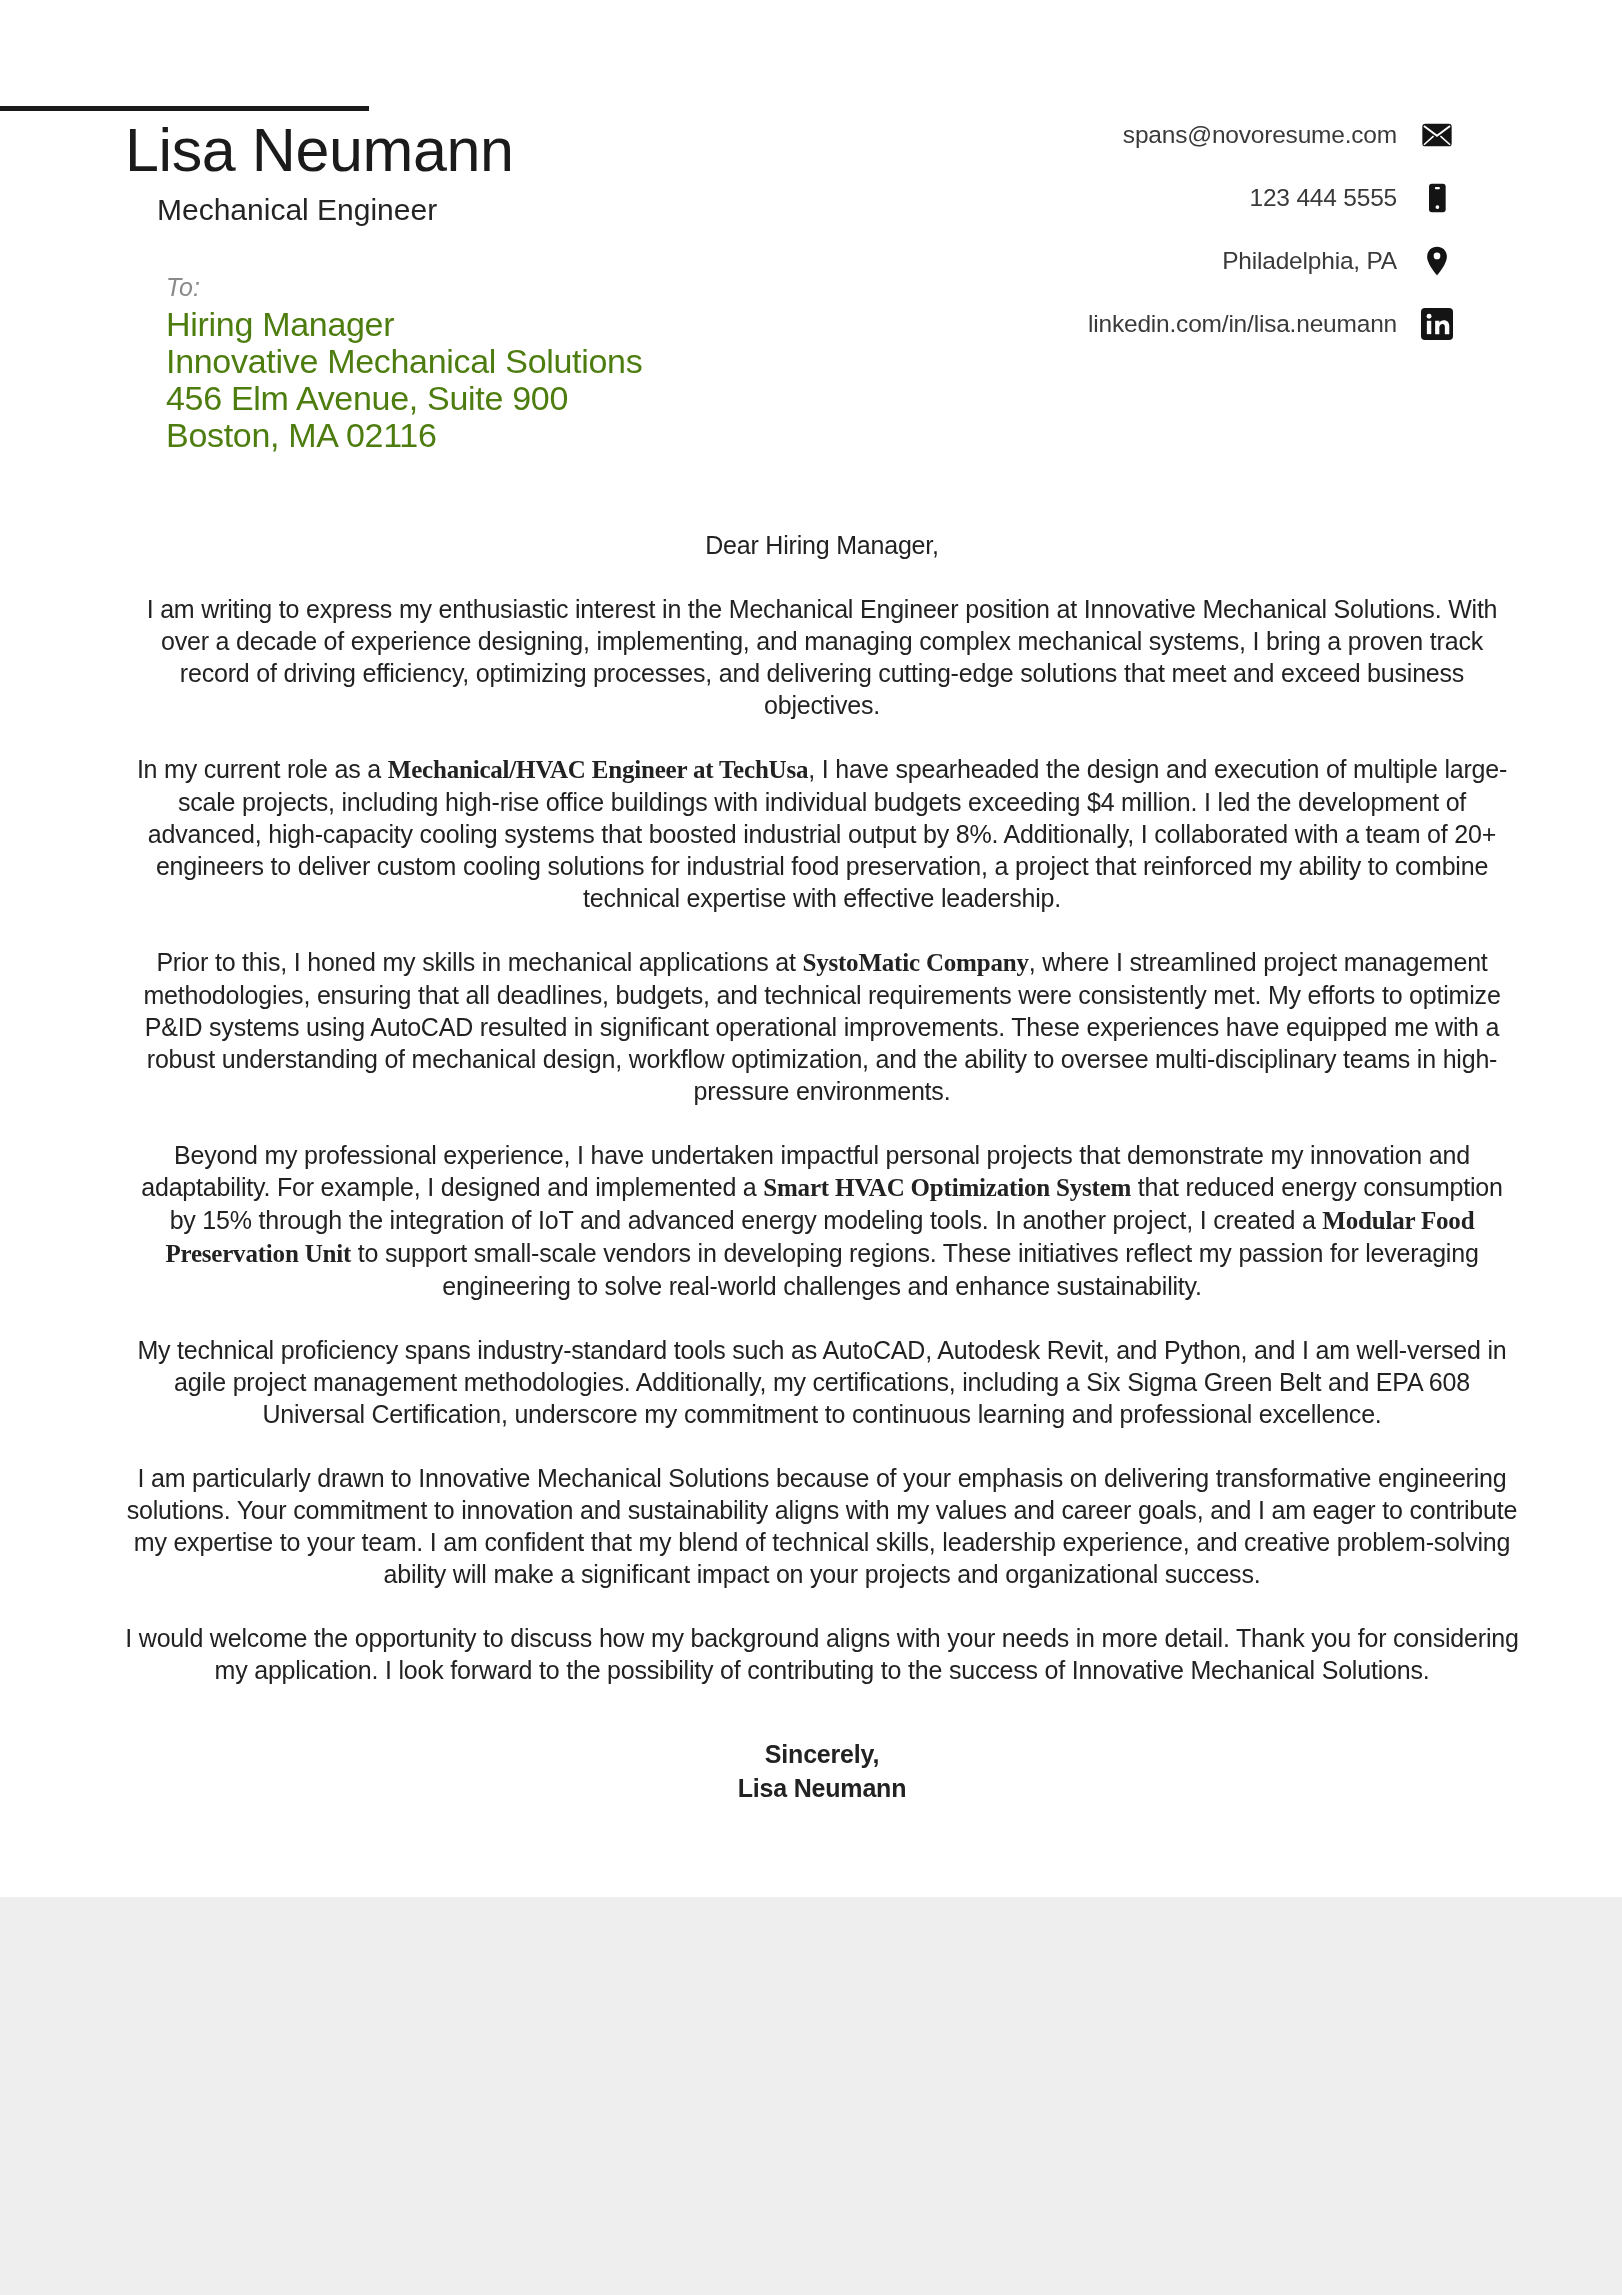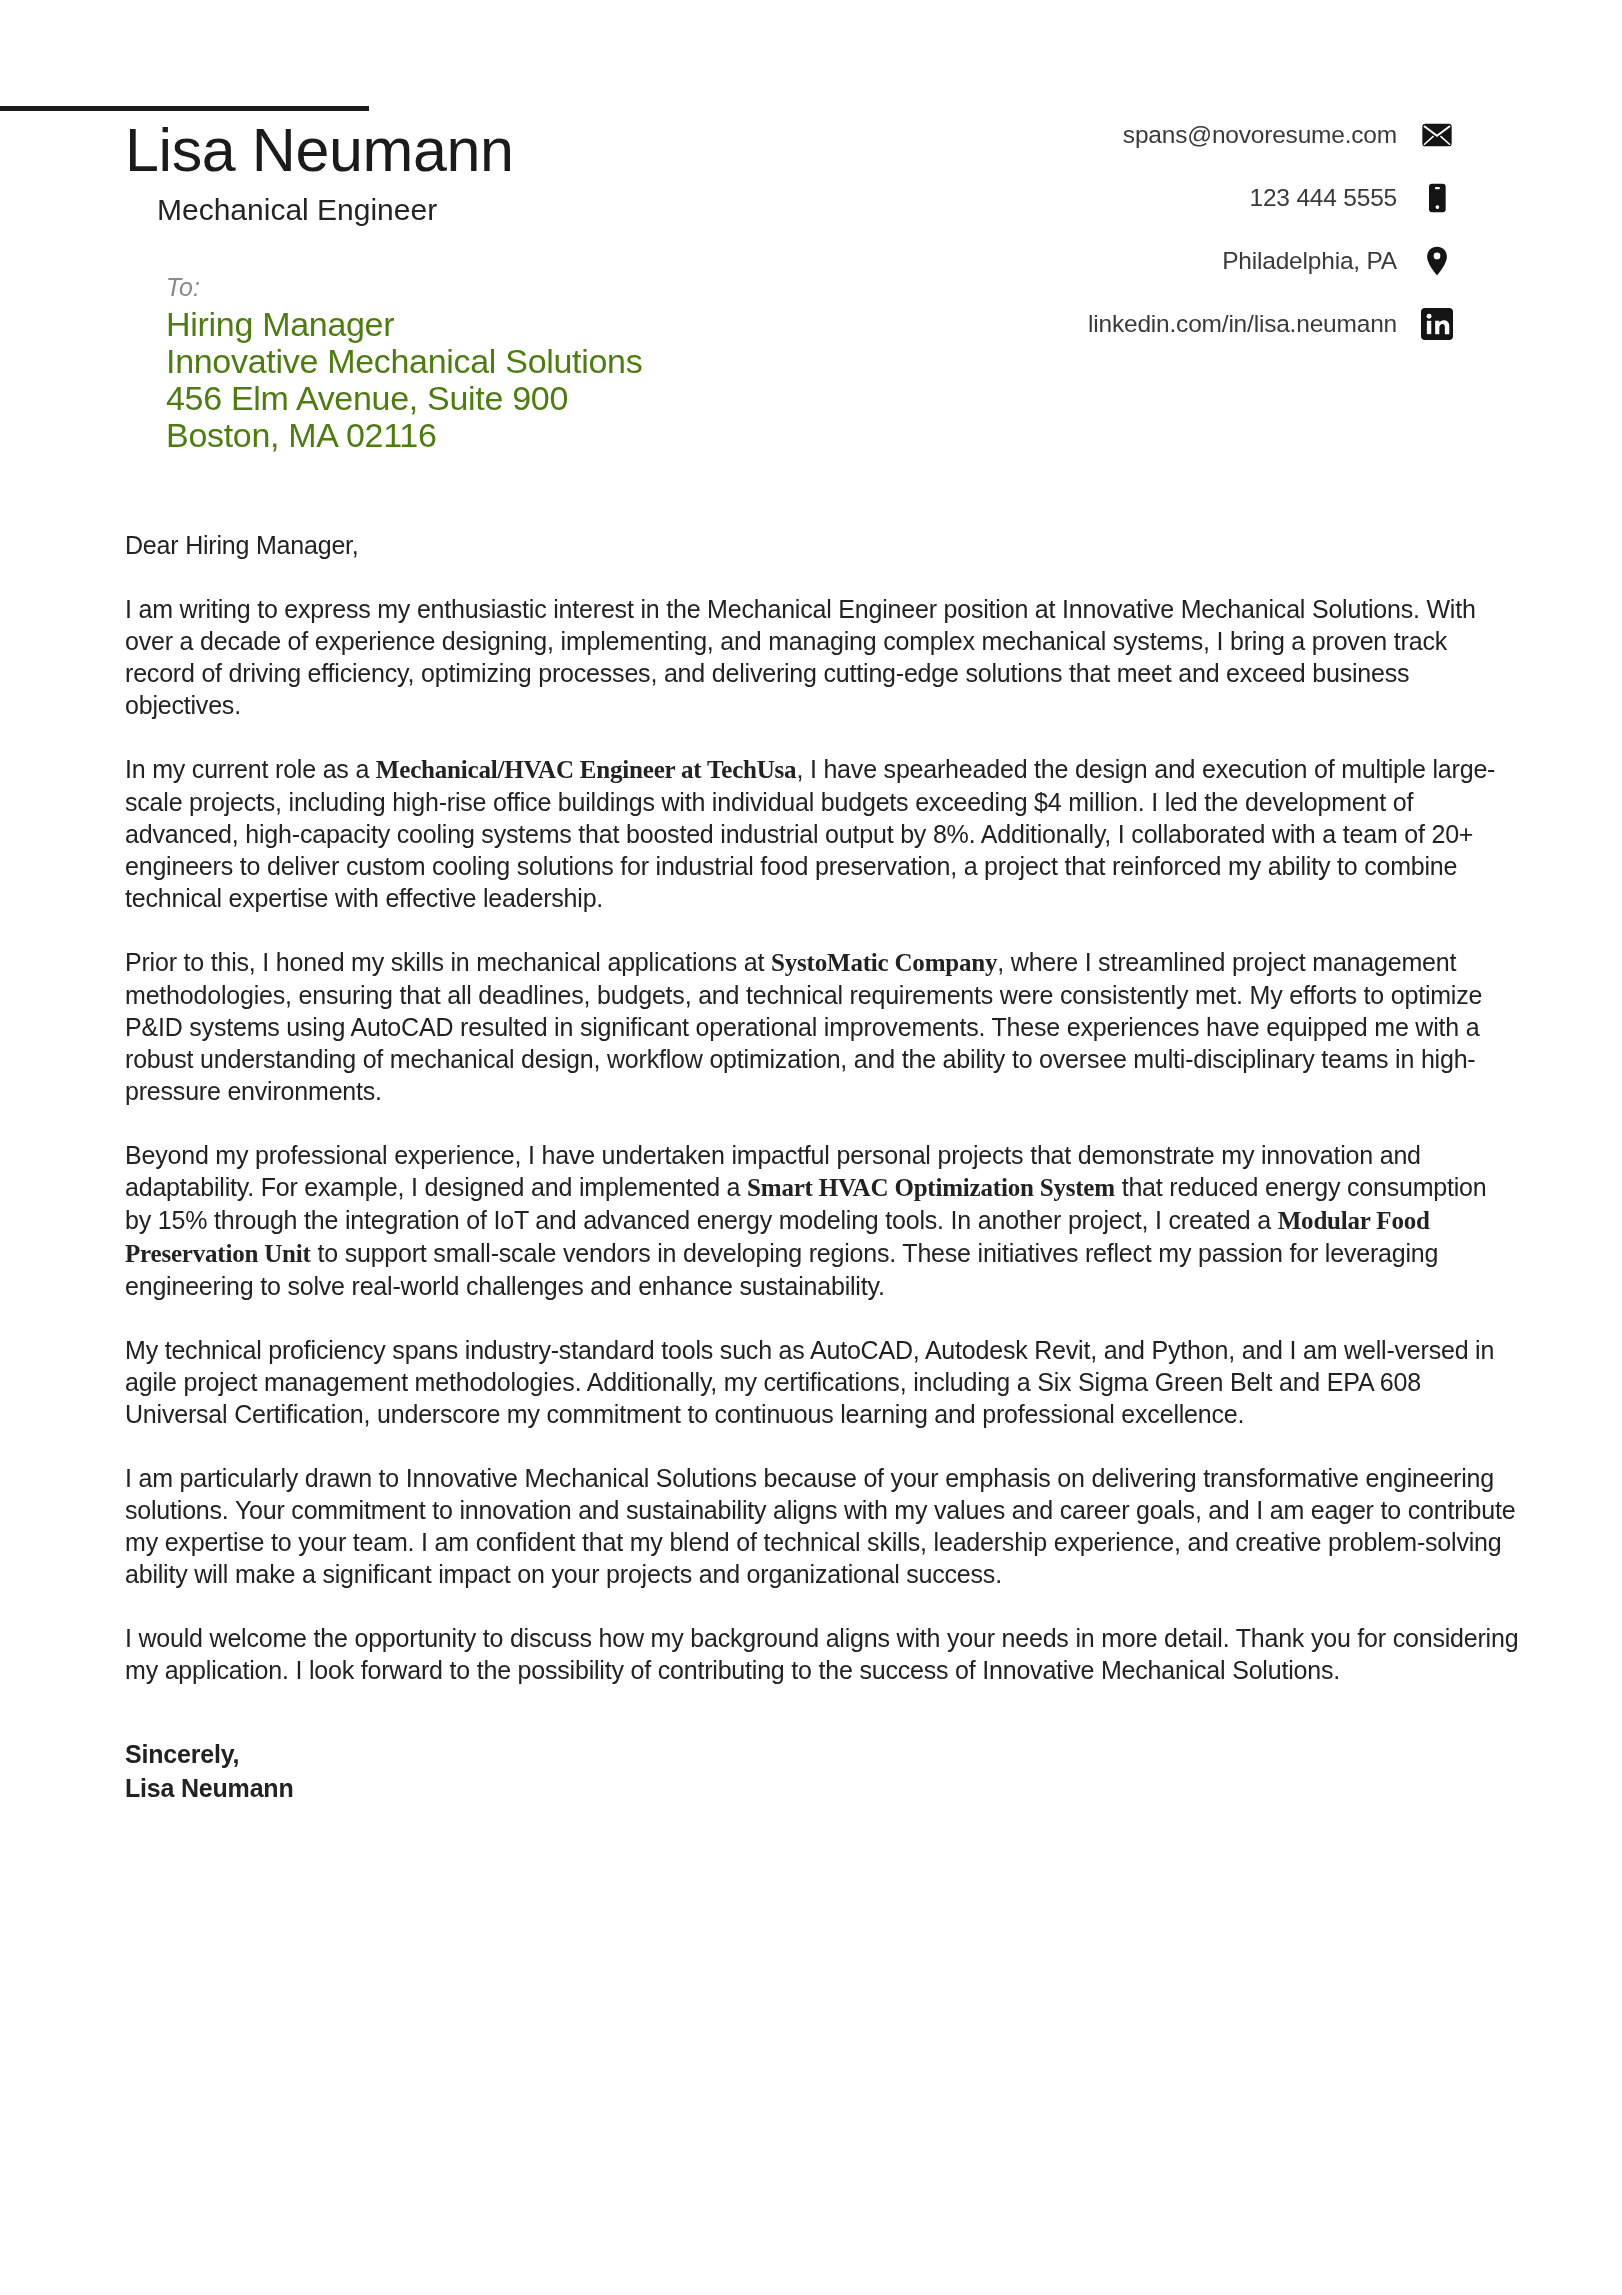--- a/index.html
+++ b/index.html
@@ -6,21 +6,21 @@
     --c-ink:#1b1b1b;
     --c-body:#222222;
     --c-muted:#8a8a8a;
     --c-contact:#3a3a3a;
     --c-bg:#ffffff;
   }
   *{margin:0;padding:0;box-sizing:border-box;}
   html,body{background:#eee;}
   .page{
     position:relative;
-    width:1622px;height:2295px;
+    width:1622px;height:1897px;
     background:var(--c-bg);
     font-family:"Liberation Sans", sans-serif;
     color:var(--c-body);
     overflow:hidden;
   }
   .top-rule{
     position:absolute;left:0;top:106px;
     width:369px;height:5px;background:var(--c-ink);
   }
   .name{
@@ -51,21 +51,21 @@
   .contact-text{
     font-size:24.5px;color:var(--c-contact);letter-spacing:-0.2px;
   }
   .contact-icon{
     width:32px;height:32px;margin-left:24px;flex:0 0 32px;
     display:flex;align-items:center;justify-content:center;
   }
   .contact-icon svg{width:32px;height:32px;display:block;}
   .letter{
     position:absolute;left:125px;top:529px;width:1394px;
-    font-size:25px;line-height:32px;letter-spacing:-0.2px;color:var(--c-body);
+    font-size:25px;line-height:32px;letter-spacing:-0.2px;color:var(--c-body);text-align:center;
   }
   .salutation{margin-bottom:32px;}
   .letter p{margin-bottom:32px;}
   .letter .b{font-weight:700;font-family:Liberation Serif, serif;}
   .closing{margin-top:51px;font-size:25px;line-height:34px;font-weight:bold;}
 </style>
 </head>
 <body>
 
 <div class="page">

